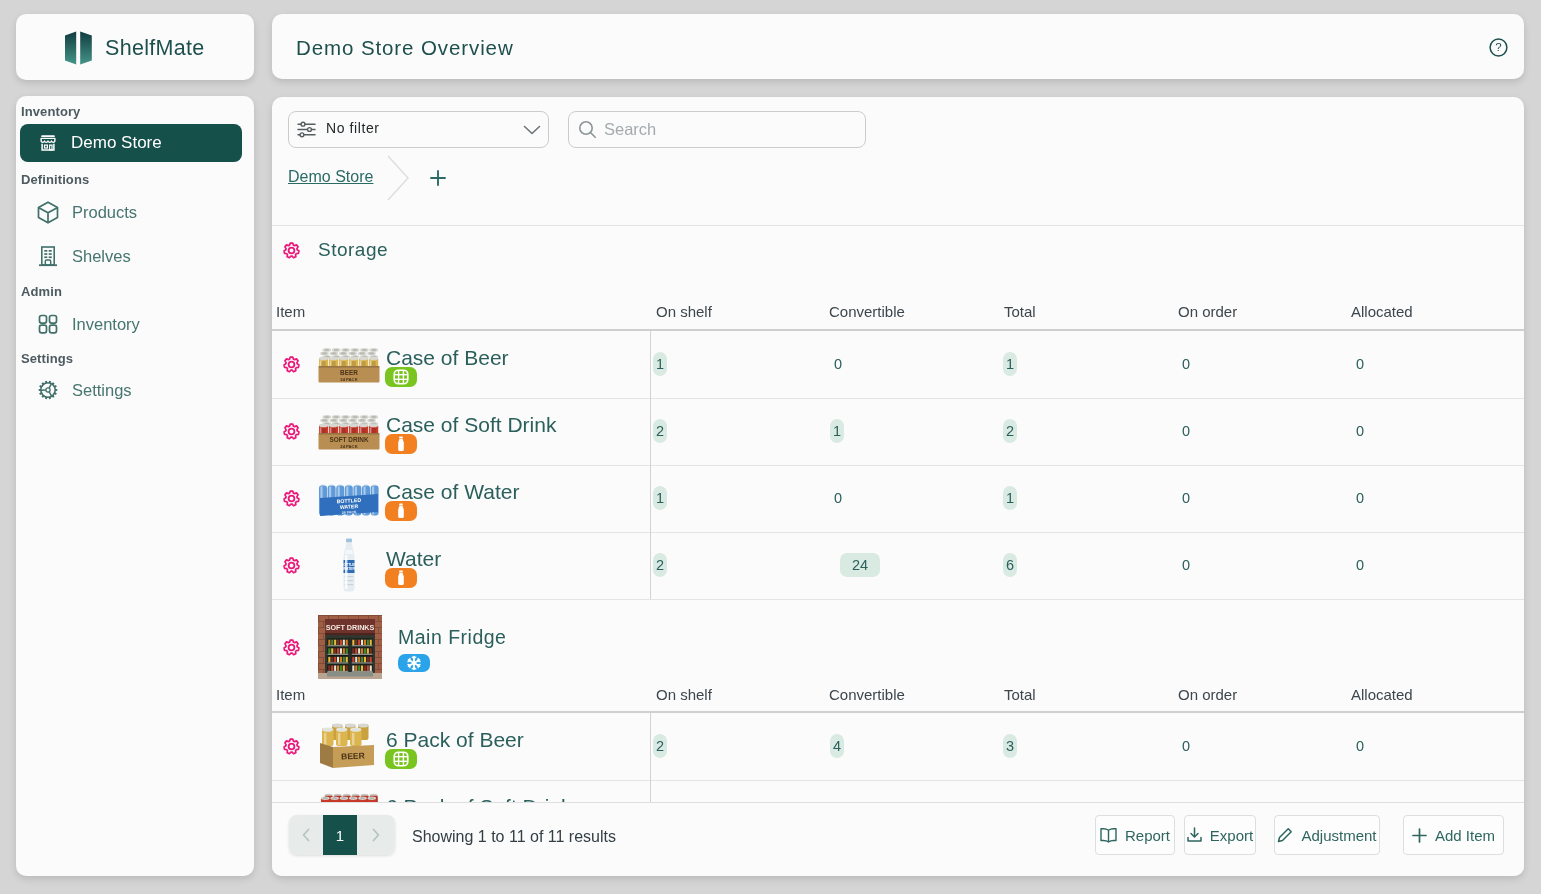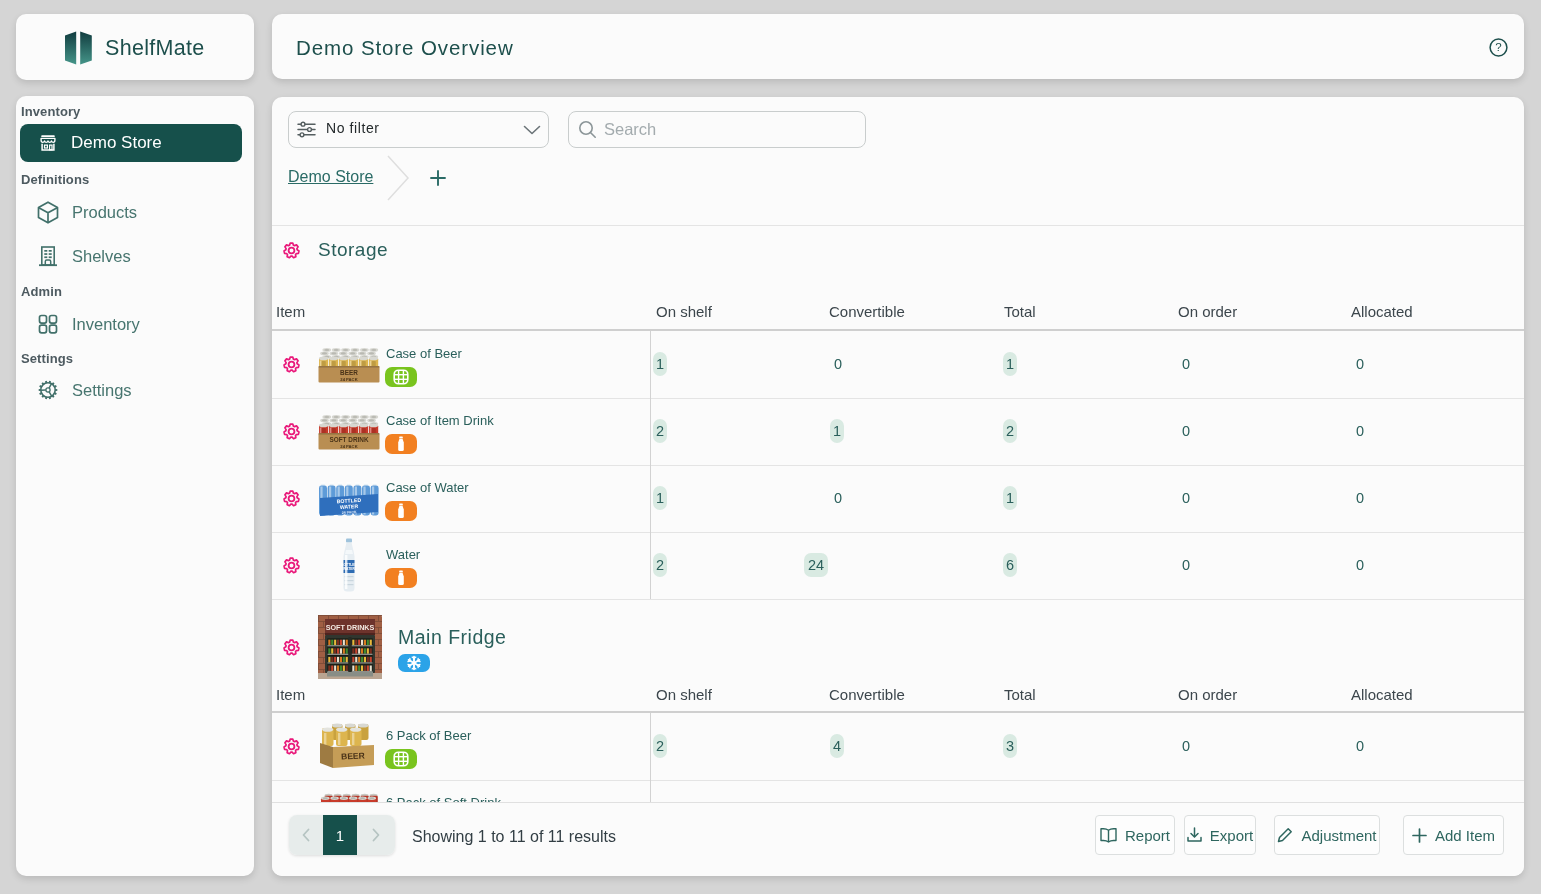--- a/index.html
+++ b/index.html
@@ -2,21 +2,21 @@
 <html><head><meta charset="utf-8"><style>
 * { margin:0; padding:0; box-sizing:border-box; }
 html,body { width:1541px; height:894px; background:#d5d5d5; font-family:"Liberation Sans",sans-serif; overflow:hidden; }
 .abs { position:absolute; }
 .card { position:absolute; background:#fbfbfb; border-radius:10px; box-shadow:0 3px 7px rgba(0,0,0,0.13); }
 .seclabel { font-size:13px; font-weight:bold; color:#4d5a60; letter-spacing:0.1px; }
 .navitem { font-size:16.5px; color:#47756f; }
 .chip { background:#d9eae2; border-radius:7px; height:24px; line-height:24px; text-align:center; font-size:14.5px; color:#2a5f5b; }
 .zero { font-size:14.5px; color:#2a5f5b; line-height:18px; }
 .hdr { font-size:15px; color:#3c464c; }
-.pname { font-size:13px; color:#2a5f5b; }
+.pname { font-size:21px; color:#2a5f5b; }
 .btn { position:absolute; top:718px; height:40px; background:#fdfdfd; border:1px solid #dcdfdf; border-radius:4px; color:#2e665f; font-size:15px; display:flex; align-items:center; justify-content:center; gap:8px; }
 .hline { position:absolute; background:#e4e4e4; height:1px; }
 </style></head><body>
 
 <div class="card" style="left:16px;top:14px;width:238px;height:66px"></div>
 <svg class="abs" style="left:63px;top:31px" width="31" height="34" viewBox="0 0 31 34">
 <defs>
       <linearGradient id="lg" x1="0" y1="0" x2="0" y2="1">
 <stop offset="0" stop-color="#113c3f"></stop>
         <stop offset="1" stop-color="#459589"></stop>
@@ -293,21 +293,21 @@
       <rect x="41.8" y="14.5" width="1.6" height="7" fill="#ffffff" opacity="0.4"></rect>
       <rect x="51.0" y="12" width="9.2" height="10" rx="1.2" fill="#c8392a"></rect>
       <ellipse cx="55.6" cy="12.4" rx="4.6" ry="1.8" fill="#d6d6d0"></ellipse>
       <rect x="53.4" y="15" width="4.4" height="5.5" rx="0.8" fill="#00000022"></rect>
       <rect x="51.8" y="14.5" width="1.6" height="7" fill="#ffffff" opacity="0.4"></rect>
       <rect x="0.5" y="20" width="61" height="16.5" rx="1" fill="#b98e52"></rect>
       <rect x="0.5" y="20" width="61" height="1.6" fill="#000" opacity="0.18"></rect>
       <text x="31" y="28.5" font-size="6.4" font-weight="bold" fill="#4a3318" text-anchor="middle" font-family="Liberation Sans">SOFT DRINK</text>
       <text x="31" y="34.5" font-size="4.2" font-weight="bold" fill="#4a3318" text-anchor="middle" font-family="Liberation Sans">24 PACK</text>
     </svg>
-<div class="abs pname" style="left:114px;top:316px">Case of Item Drink</div>
+<div class="abs pname" style="left:114px;top:316px">Case of Soft Drink</div>
 <svg class="abs" style="left:113px;top:337px" width="32" height="20" viewBox="0 0 32 20">
       <rect x="0" y="0" width="32" height="20" rx="7" fill="#f28021"></rect>
       <rect x="14.2" y="2.5" width="3.6" height="2" rx="0.6" fill="#fff"></rect>
       <path d="M14.4,5 L17.6,5 L18.8,8.5 L18.8,15.5 Q18.8,17 17.3,17 L14.7,17 Q13.2,17 13.2,15.5 L13.2,8.5 Z" fill="#fff"></path>
     </svg>
 <div class="chip abs" style="left:381px;top:322px;width:14px">2</div>
 <div class="chip abs" style="left:558px;top:322px;width:14px">1</div>
 <div class="chip abs" style="left:731px;top:322px;width:14px">2</div>
 <div class="zero abs" style="left:910px;top:325px">0</div>
 <div class="zero abs" style="left:1084px;top:325px">0</div>
@@ -378,21 +378,21 @@
       <rect x="5.5" y="46" width="9" height="1.2" fill="#c9d6de"></rect>
       <rect x="6" y="17" width="2.4" height="34" fill="#ffffff" opacity="0.8"></rect>
     </svg>
 <div class="abs pname" style="left:114px;top:450px">Water</div>
 <svg class="abs" style="left:113px;top:471px" width="32" height="20" viewBox="0 0 32 20">
       <rect x="0" y="0" width="32" height="20" rx="7" fill="#f28021"></rect>
       <rect x="14.2" y="2.5" width="3.6" height="2" rx="0.6" fill="#fff"></rect>
       <path d="M14.4,5 L17.6,5 L18.8,8.5 L18.8,15.5 Q18.8,17 17.3,17 L14.7,17 Q13.2,17 13.2,15.5 L13.2,8.5 Z" fill="#fff"></path>
     </svg>
 <div class="chip abs" style="left:381px;top:456px;width:14px">2</div>
-<div class="chip abs" style="left:532px;top:456px;width:24px">24</div>
+<div class="chip abs" style="left:568px;top:456px;width:40px">24</div>
 <div class="chip abs" style="left:731px;top:456px;width:14px">6</div>
 <div class="zero abs" style="left:910px;top:459px">0</div>
 <div class="zero abs" style="left:1084px;top:459px">0</div>
 <div class="abs" style="left:378px;top:234px;width:1px;height:268px;background:#d2d2d2"></div>
 <svg class="abs" style="left:46px;top:518px" width="64" height="64" viewBox="0 0 64 64">
       <rect x="0" y="0" width="64" height="64" rx="2" fill="#a05f44"></rect>
       <rect x="0" y="0" width="64" height="0.9" fill="#7e4c38"></rect>
       <rect x="0" y="0" width="0.9" height="6" fill="#7e4c38"></rect>
       <rect x="10" y="0" width="0.9" height="6" fill="#7e4c38"></rect>
       <rect x="20" y="0" width="0.9" height="6" fill="#7e4c38"></rect>

